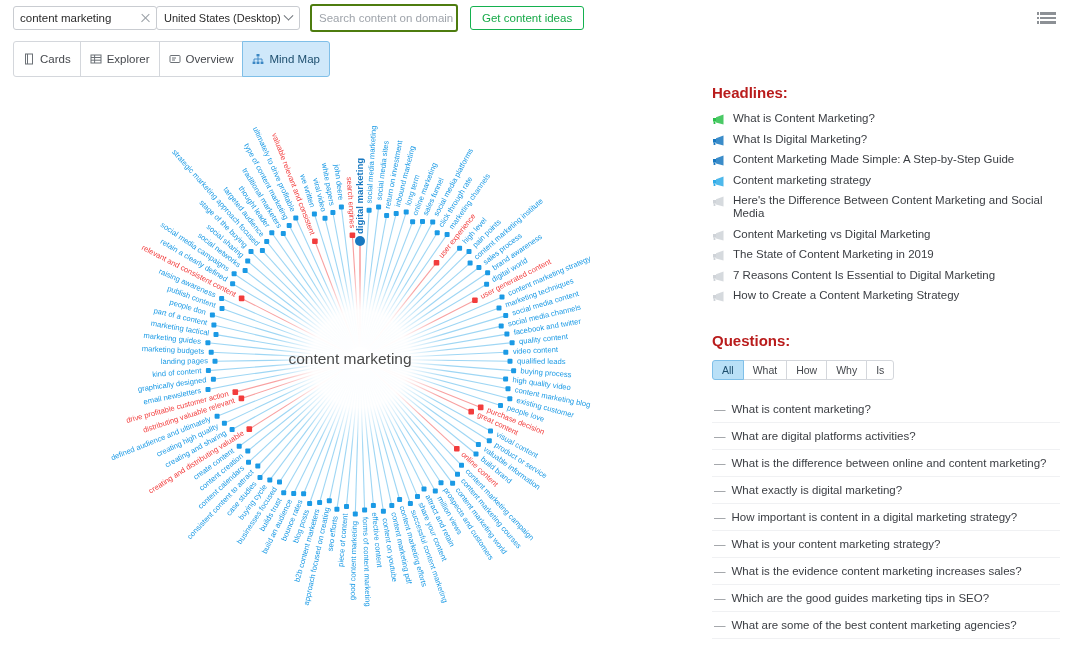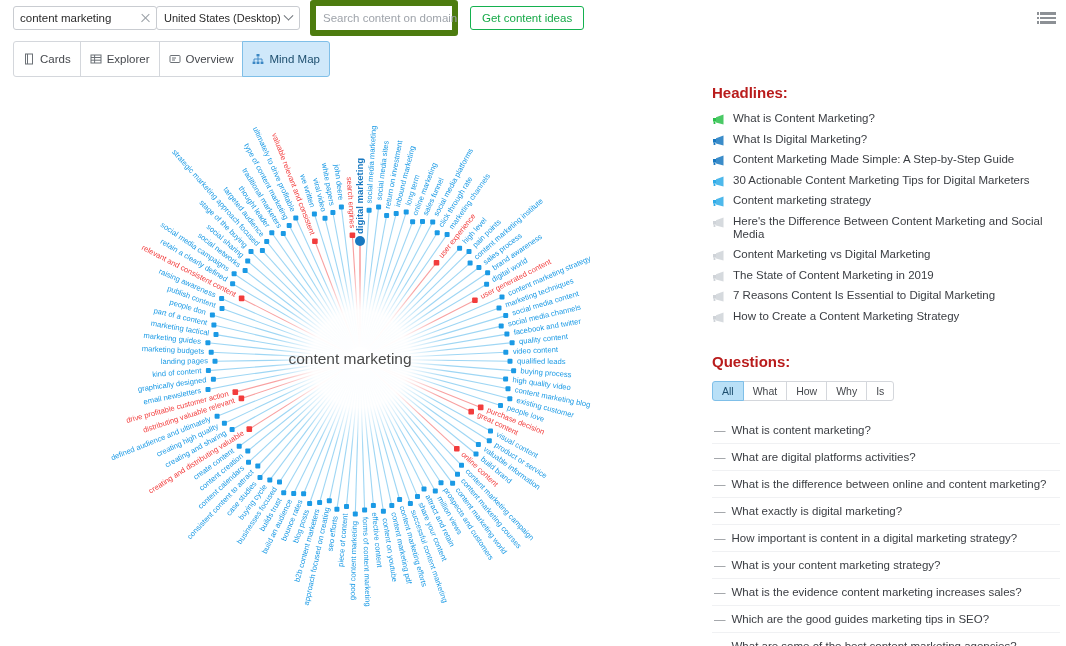--- a/index.html
+++ b/index.html
@@ -50,21 +50,21 @@
   }
   .loc-box .val { font-size: 11px; color: #2b2b2b; white-space: nowrap; }
   .chev {
     width: 7px; height: 7px; flex: 0 0 auto;
     border-right: 1.6px solid #6b7076; border-bottom: 1.6px solid #6b7076;
     transform: rotate(45deg) translate(-2px,-2px);
   }
 
   .dom-box {
     width: 148px; height: 24px; margin-left: 10px;
-    border: 6px solid #4d7c0f; border-radius: 3px;
+    border: 2px solid #4d7c0f; border-radius: 3px;
     background: #fff;
     display: flex; align-items: center; padding: 12px 7px;
   }
   .dom-box .ph { font-size: 11.5px; color: #9fa4ab; white-space: nowrap; }
 
   .cta {
     height: 24px; margin-left: 12px;
     border: 1px solid #14b14f; border-radius: 3px;
     background: #fff; color: #17a948;
     font-size: 11.5px; font-weight: normal;
@@ -580,28 +580,20 @@
             <path d="M1.6 7.6 L1.6 10 L3.4 10 L3.4 7.6 Z" fill="#1878c0"></path>
           </svg>
           <span class="hl-text">Content Marketing Made Simple: A Step-by-Step Guide</span>
         </div>
         <div class="hl-row">
           <svg class="hl-icon" viewBox="0 0 13 11">
             <path d="M1 4 L1 7.6 L4 7.6 L4 4 Z" fill="#2eabe8"></path>
             <path d="M4 3.2 L11.5 0.6 L11.5 10.6 L4 8.4 Z" fill="#2eabe8" opacity="0.85"></path>
             <path d="M1.6 7.6 L1.6 10 L3.4 10 L3.4 7.6 Z" fill="#2eabe8"></path>
           </svg>
-          <span class="hl-text">30 Actionable Content Marketing Tips for Digital Marketers</span>
-        </div>
-        <div class="hl-row">
-          <svg class="hl-icon" viewBox="0 0 13 11">
-            <path d="M1 4 L1 7.6 L4 7.6 L4 4 Z" fill="#2eabe8"></path>
-            <path d="M4 3.2 L11.5 0.6 L11.5 10.6 L4 8.4 Z" fill="#2eabe8" opacity="0.85"></path>
-            <path d="M1.6 7.6 L1.6 10 L3.4 10 L3.4 7.6 Z" fill="#2eabe8"></path>
-          </svg>
           <span class="hl-text">Content marketing strategy</span>
         </div>
         <div class="hl-row">
           <svg class="hl-icon" viewBox="0 0 13 11">
             <path d="M1 4 L1 7.6 L4 7.6 L4 4 Z" fill="#cfd3d8"></path>
             <path d="M4 3.2 L11.5 0.6 L11.5 10.6 L4 8.4 Z" fill="#cfd3d8" opacity="0.85"></path>
             <path d="M1.6 7.6 L1.6 10 L3.4 10 L3.4 7.6 Z" fill="#cfd3d8"></path>
           </svg>
           <span class="hl-text">Here's the Difference Between Content Marketing and Social Media</span>
         </div>

